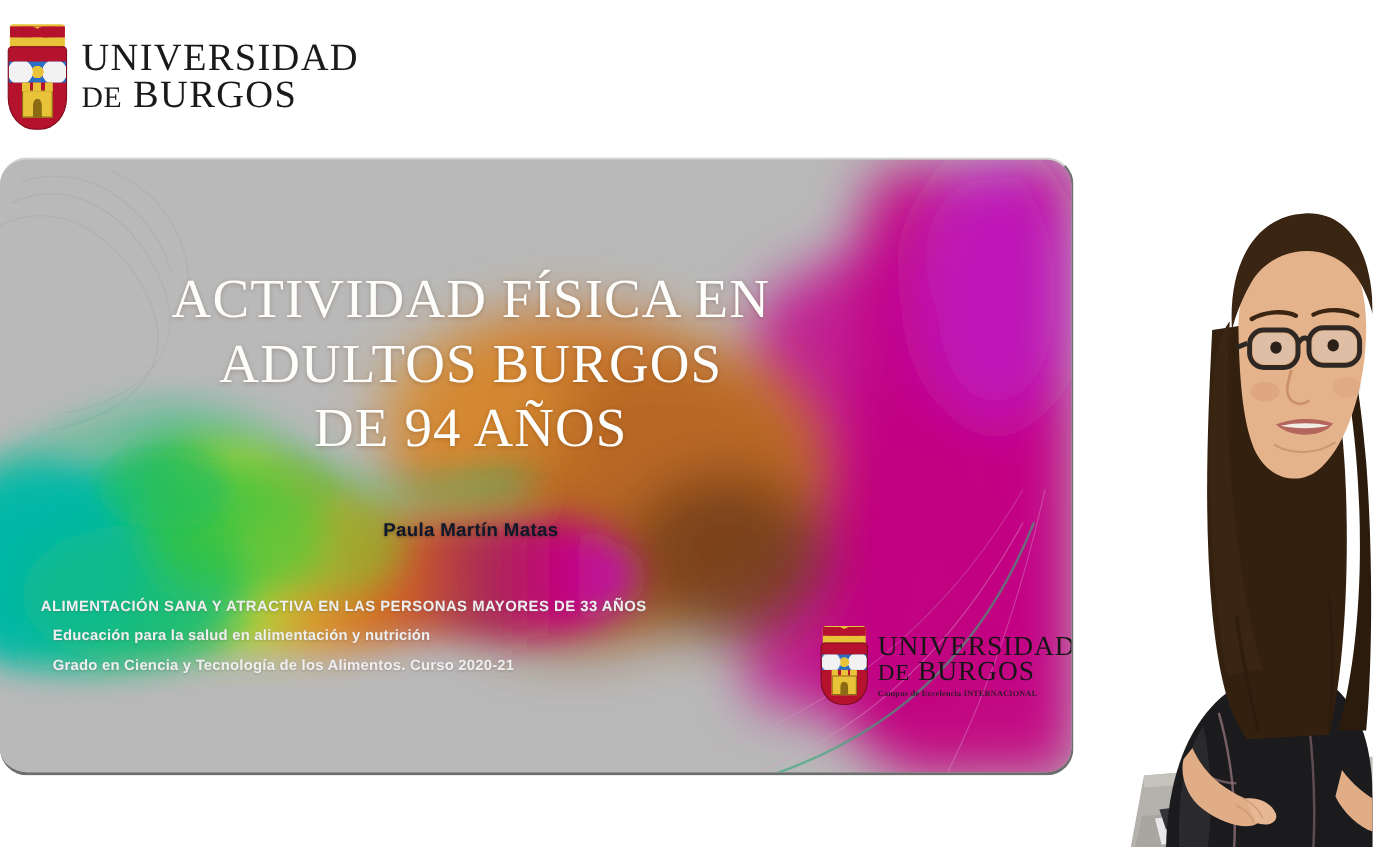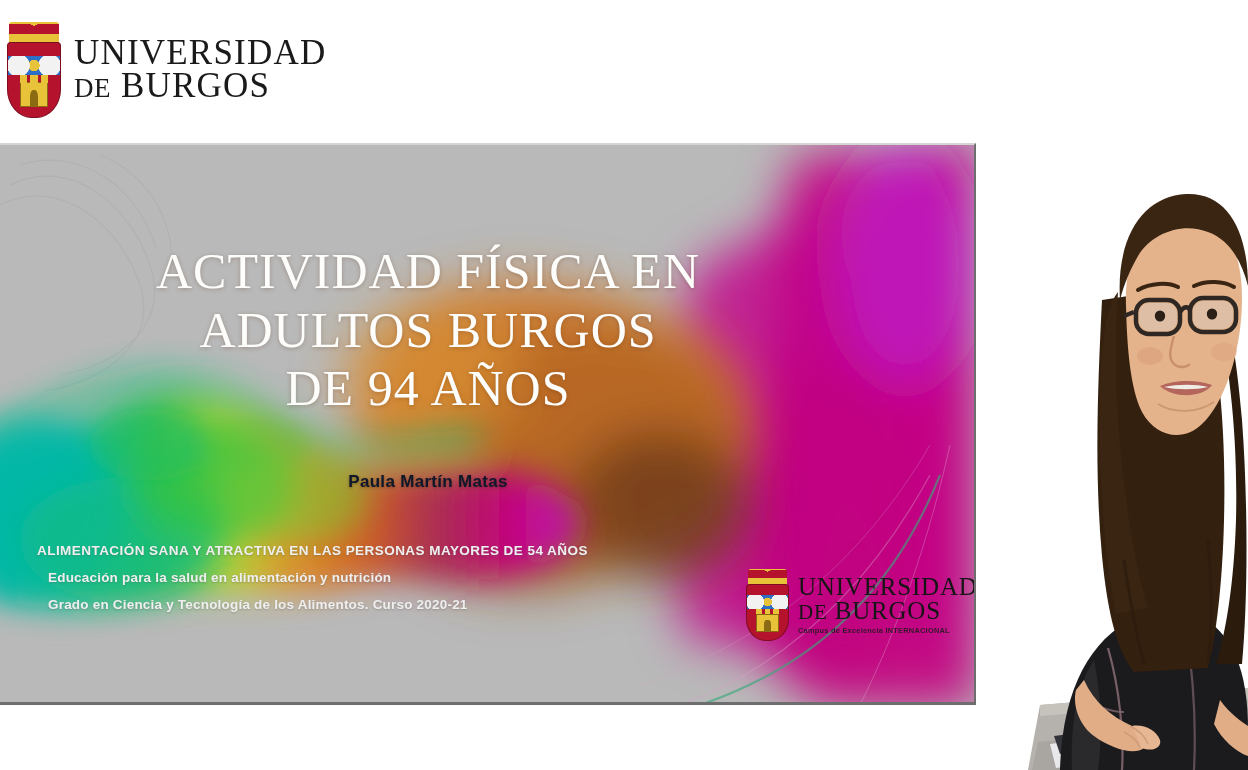--- a/index.html
+++ b/index.html
@@ -158,20 +158,21 @@
     top: 143px;
     width: 976px;
     height: 562px;
     background: #b9b9b9;
     overflow: hidden;
     border-top: 2px solid #d4d4d0;
     border-right: 2px solid #6e6e6e;
     border-bottom: 3px solid #6e6e6e;
     box-sizing: border-box;
     z-index: 3;
+    border-radius: 25px;
   }
   #slide-bg {
     position: absolute;
     inset: 0;
   }
   #slide-content {
     position: absolute;
     inset: 0;
     z-index: 4;
   }
@@ -255,21 +256,21 @@
   }
   .slogo-l1, .slogo-l2 {
     font-family: "Liberation Serif", serif;
     font-size: 25px;
     color: #151515;
     letter-spacing: 0.8px;
     white-space: nowrap;
   }
   .slogo-de { font-size: 21px; }
   .slogo-tag {
-    font-family: Liberation Sans, sans-serif;
+    font-family: Liberation Serif, serif;
     font-size: 7.4px;
     font-weight: bold;
     color: #1b1b1b;
     letter-spacing: 0.25px;
     margin-top: 5px;
     white-space: nowrap;
     opacity: 0.85;
   }
 
   
@@ -408,21 +409,21 @@
 
     <div id="slide-title">
       <span class="tl">ACTIVIDAD FÍSICA EN</span>
       <span class="tl">ADULTOS BURGOS</span>
       <span class="tl">DE 94 AÑOS</span>
     </div>
 
     <div id="slide-author">Paula Martín Matas</div>
 
     <div id="slide-footer">
-      <span class="footer-line fl-strong">ALIMENTACIÓN SANA Y ATRACTIVA EN LAS PERSONAS MAYORES DE 54 AÑOS</span>
+      <span class="footer-line fl-strong">ALIMENTACIÓN SANA Y ATRACTIVA EN LAS PERSONAS MAYORES DE 33 AÑOS</span>
       <span class="footer-line fl-normal">Educación para la salud en alimentación y nutrición</span>
       <span class="footer-line fl-normal">Grado en Ciencia y Tecnología de los Alimentos. Curso 2020-21</span>
     </div>
 
     <div id="slide-logo">
       <div id="slide-logo-mark">
         <div class="shield">
           <div class="crown"></div>
           <div class="field">
             <div class="band"></div>

